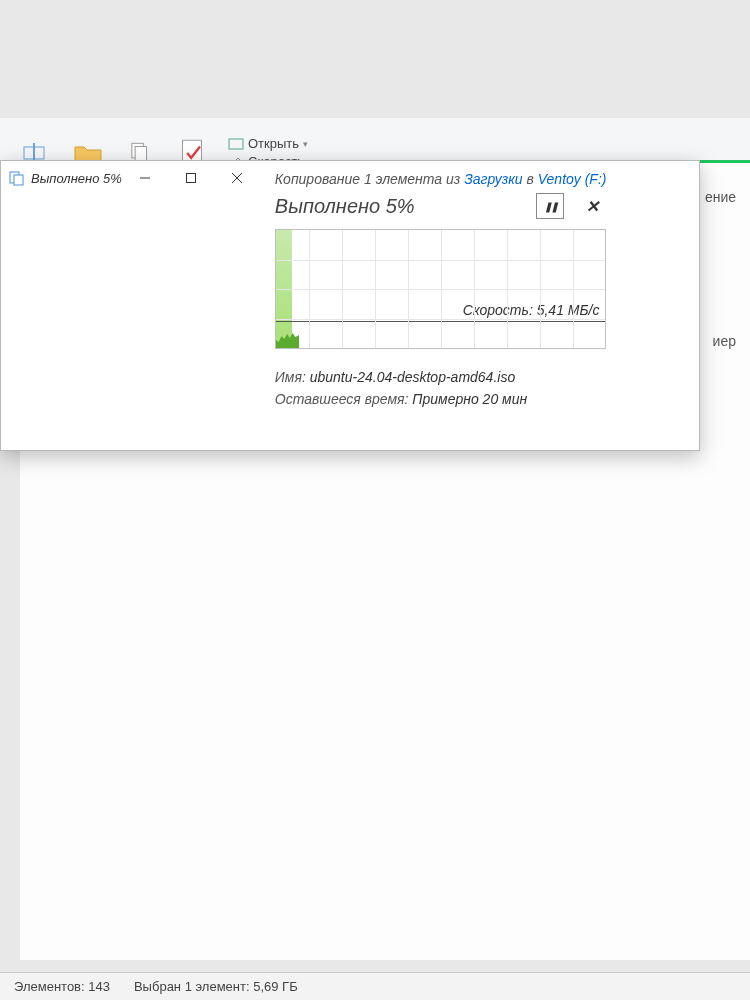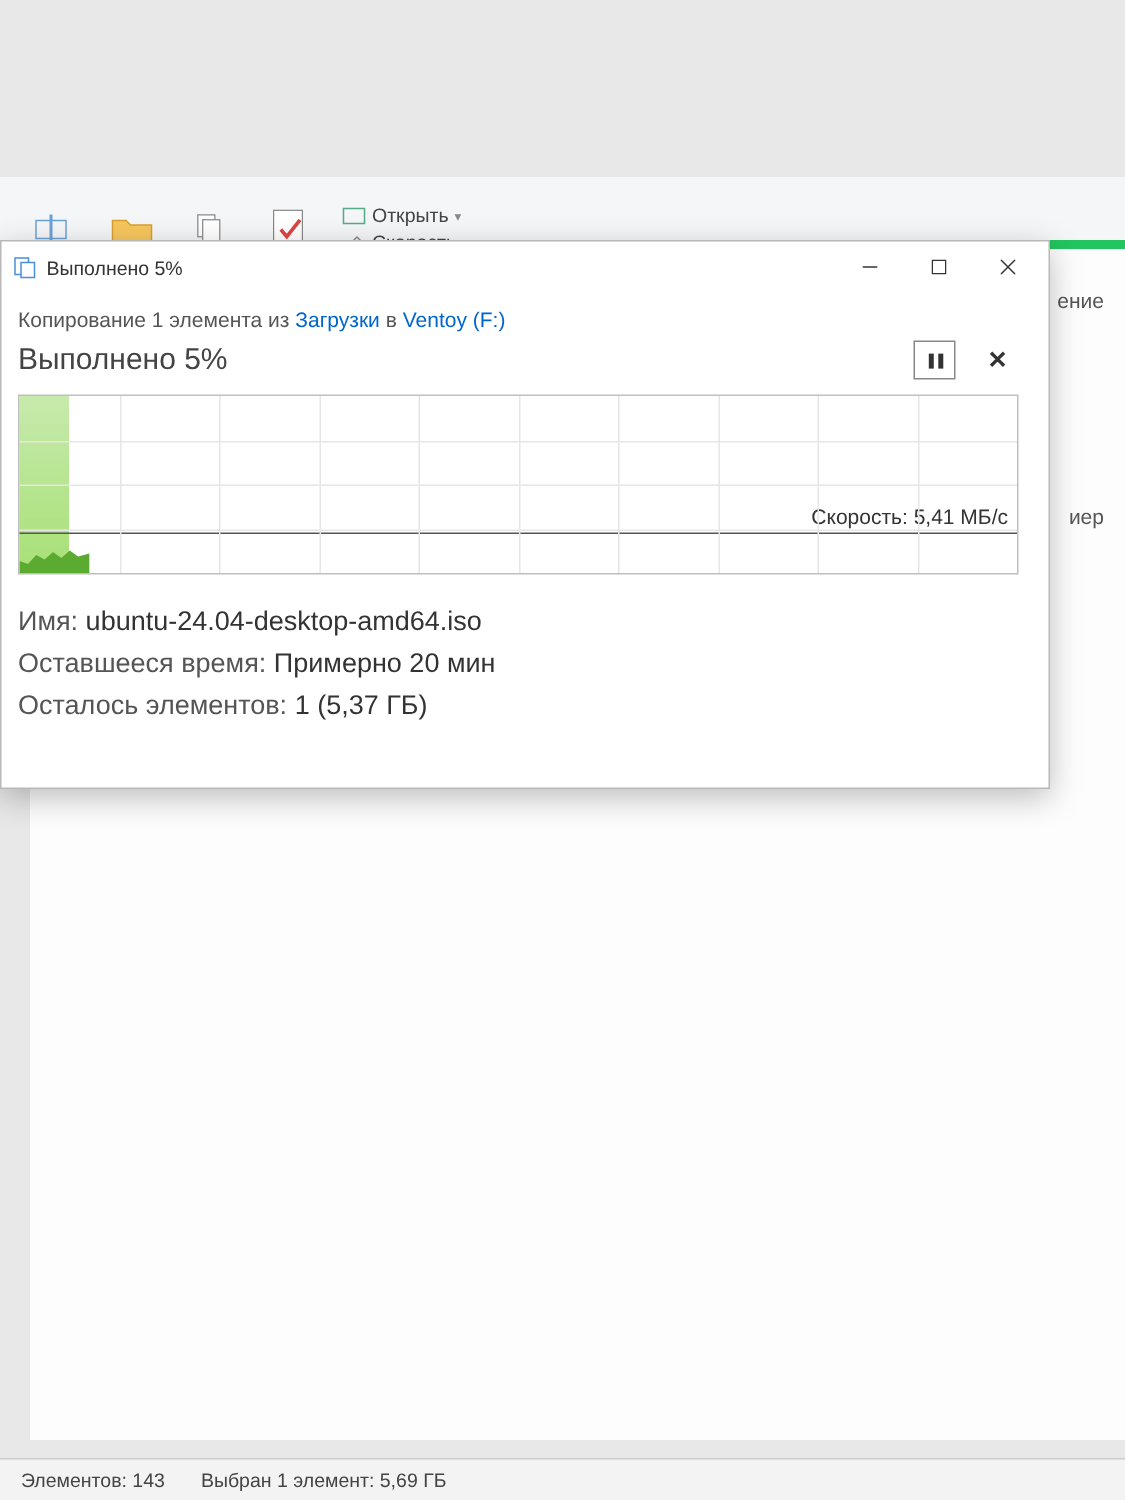--- a/index.html
+++ b/index.html
@@ -11,30 +11,30 @@
     background: #f5f6f7; border-bottom: 1px solid #d0d0d0;
     display: flex; align-items: center; gap: 20px; padding-left: 20px;
     color: #444; font-size: 14px; margin-top: 28px;
   }
   .ribbon-icon { width: 32px; height: 32px; display:flex; align-items:center; justify-content:center; }
   .ribbon-col { display:flex; flex-direction:column; gap:2px; font-size:13px; }
   .ribbon-col .rrow { display:flex; align-items:center; gap:4px; }
 
   .explorer-body {
     position:absolute; top:160px; left:0; right:0; bottom:40px;
-    background:#fdfdfd; border-top:6px solid #22c55e;margin-left:20px;
+    background:#fdfdfd; border-top:3px solid #22c55e;margin-left:20px;
   }
   .bg-text-fragment { position:absolute; color:#555; font-size:14px; }
 
   
   .dialog {
     position: absolute; top: 160px; left: 0; width: 700px;
     background: #fff; border: 1px solid #b8b8b8;
     box-shadow: 0 6px 20px rgba(0,0,0,0.25);
-    display:flex; flex-direction:column;
+    display:flex; flex-direction:row;font-style:italic;
   }
   .titlebar {
     height: 34px; display:flex; align-items:center; padding: 0 4px 0 8px;
     font-size: 13px; color:#333;
   }
   .titlebar .title-icon { width:16px; height:16px; margin-right:6px; }
   .titlebar .title-text { flex:1; }
   .win-controls { display:flex; }
   .win-btn { width:46px; height:30px; display:flex; align-items:center; justify-content:center; }
   .win-btn svg { stroke:#333; stroke-width:1; fill:none; }
@@ -67,21 +67,21 @@
   }
   .chart .baseline { position:absolute; left:0; right:0; height:1px; background:#555; bottom:26px; }
   .chart .spark {
     position:absolute; bottom:0; left:0; width:7%; height:26px;
   }
   .chart .spark svg { width:100%; height:100%; display:block; }
   .chart .speed-label {
     position:absolute; right:6px; bottom:30px; font-size:14px; color:#333;
   }
 
-  .details { font-size:18px; color:#555; line-height:1.55; margin-bottom:22px; }
+  .details { font-size:14px; color:#555; line-height:1.55; margin-bottom:22px; }
   .details .lbl { color:#555; }
   .details .val { color:#333; }
 
   .toggle-row { display:flex; align-items:center; gap:8px; font-size:14px; color:#555; padding-top:12px; border-top:1px solid transparent; }
   .toggle-circle {
     width:20px; height:20px; border:1px solid #999; border-radius:50%;
     display:flex; align-items:center; justify-content:center;
   }
   .toggle-circle::before { content:""; width:0; height:0; border-left:4px solid transparent; border-right:4px solid transparent; border-bottom:5px solid #666; }
 
@@ -205,21 +205,20 @@
         <div class="grid-v" style="left: 80%;"></div>
         <div class="grid-v" style="left: 90%;"></div>
         <div class="grid-h" style="top: 25%;"></div>
         <div class="grid-h" style="top: 50%;"></div>
         <div class="grid-h" style="top: 75%;"></div>
       </div>
 
     <div class="details">
       <div><span class="lbl">Имя:</span>&nbsp;<span class="val">ubuntu-24.04-desktop-amd64.iso</span></div>
       <div><span class="lbl">Оставшееся время:</span>&nbsp;<span class="val">Примерно 20 мин</span></div>
-      <div><span class="lbl">Осталось элементов:</span>&nbsp;<span class="val">1 (5,37 ГБ)</span></div>
     </div>
 
   </div>
 </div>
 
 <div class="statusbar">
   <span>Элементов: 143</span>
   <span>Выбран 1 элемент: 5,69 ГБ</span>
 </div>
 

